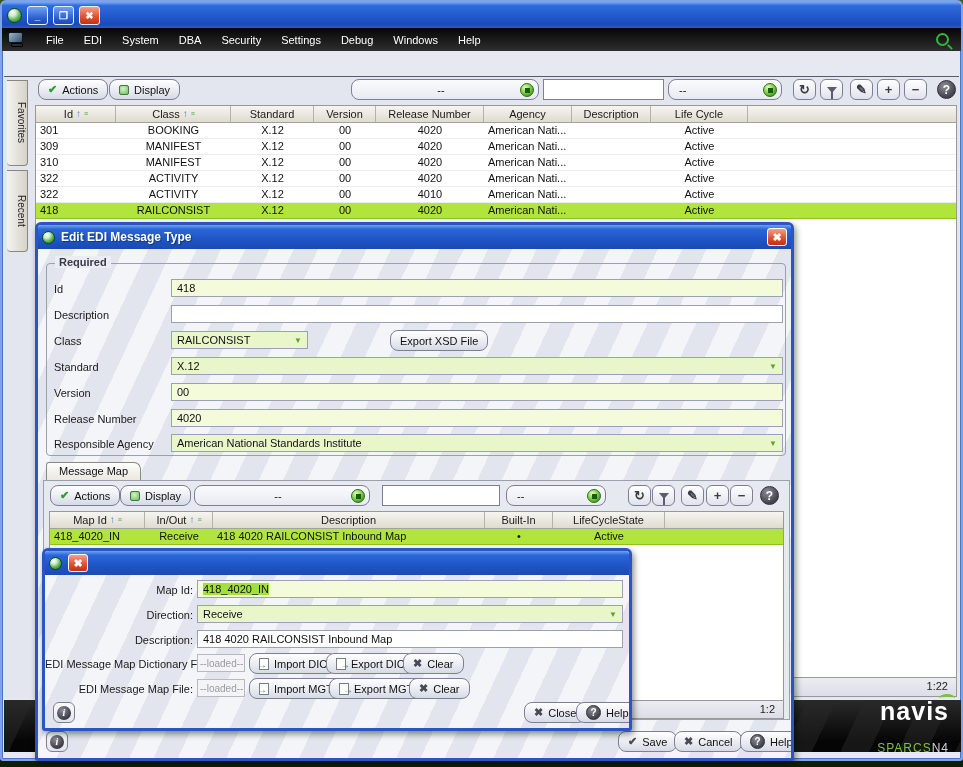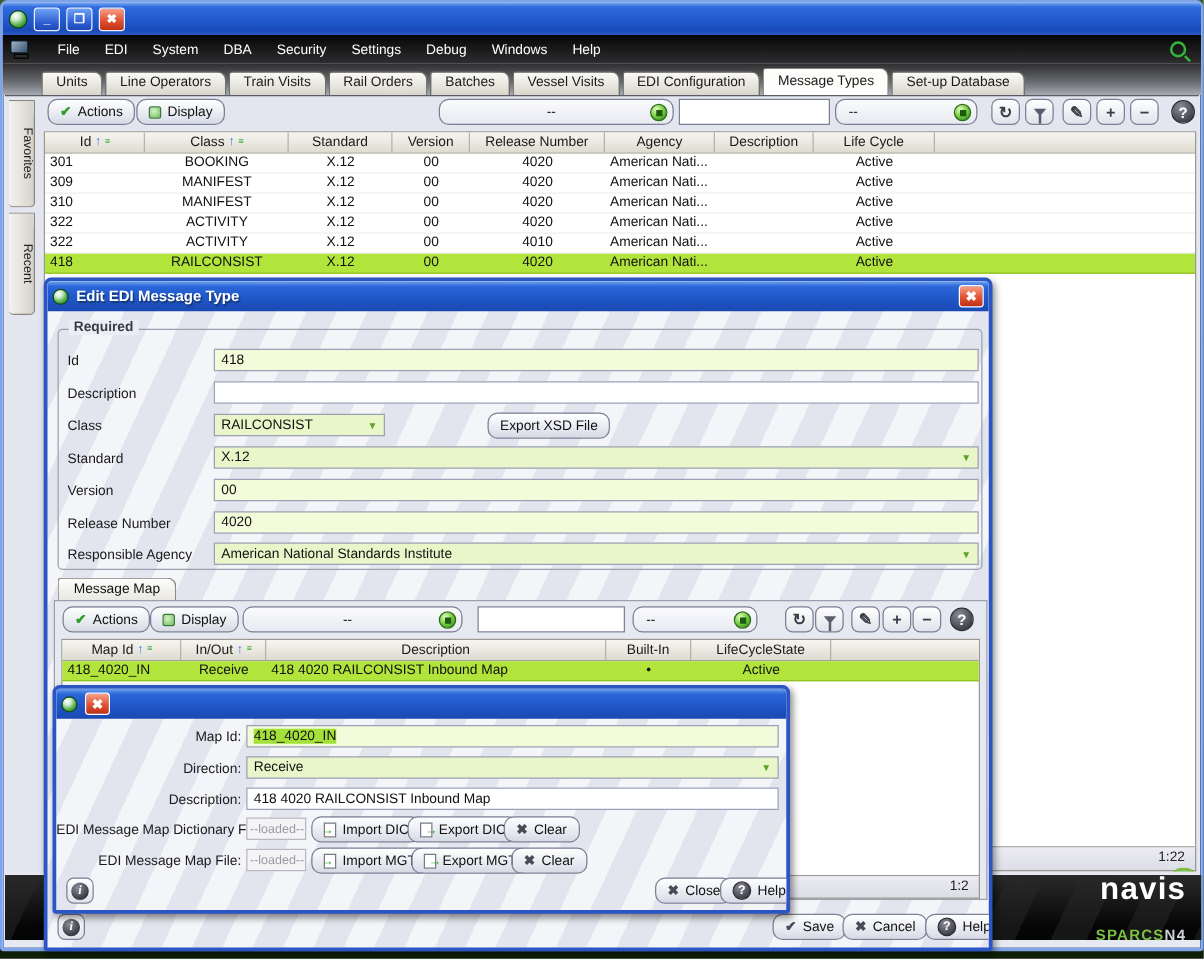--- a/index.html
+++ b/index.html
@@ -78,21 +78,21 @@
   .statusbar{position:absolute;background:linear-gradient(180deg,#ececf2,#dcdde6);border:1px solid #9a9890;border-top:none;
       text-align:right;padding:2px 8px;color:#222;}
 
   
   .navband{position:absolute;left:2px;top:698px;width:959px;height:52px;
       background:repeating-linear-gradient(115deg,rgba(40,40,40,.5) 0 26px,rgba(0,0,0,0) 26px 52px),linear-gradient(180deg,#2a2a2a,#050505 80%);
       display:flex;align-items:center;justify-content:flex-end;padding-right:14px;}
   .navlogo{text-align:right;line-height:1;}
   .navword{color:#fff;font-weight:bold;font-size:25px;letter-spacing:1px;position:relative;font-family:"Liberation Sans",sans-serif;}
   .navarc{position:absolute;right:8px;top:-6px;width:16px;height:8px;border-top:3px solid #7ac143;border-radius:50% 50% 0 0;}
-  .navsub{font-size:12px;font-weight:bold;letter-spacing:1px;margin-top:18px;}
+  .navsub{font-size:12px;font-weight:normal;letter-spacing:1px;margin-top:18px;}
   .navsub .g{color:#7ac143;} .navsub .w{color:#cfd2d6;}
 
   
   .dlg{position:absolute;border:3px solid #2b55c4;border-radius:6px 6px 3px 3px;box-shadow:2px 3px 6px rgba(0,0,0,.45);
       background:#ebedf4 repeating-linear-gradient(115deg,rgba(255,255,255,.45) 0 22px,rgba(213,216,228,.38) 22px 44px);overflow:hidden;}
   .dtitle{position:absolute;left:0;top:0;right:0;height:24px;display:flex;align-items:center;gap:6px;padding:0 4px;
       background:linear-gradient(180deg,#6fa3ee 0%,#2a66d8 18%,#1f55c6 60%,#1a49b2 100%);}
   .dtitle .txt{flex:1;color:#fff;font-weight:bold;font-size:12px;text-shadow:1px 1px 1px #14366e;white-space:nowrap;}
   .dclose{width:20px;height:18px;border:1px solid #fff;border-radius:3px;display:flex;align-items:center;justify-content:center;
       color:#fff;font-weight:bold;font-size:11px;background:linear-gradient(180deg,#f4a088,#e25335 55%,#c03012);}
@@ -144,31 +144,20 @@
     <div class="menu-item">DBA</div>
     <div class="menu-item">Security</div>
     <div class="menu-item">Settings</div>
     <div class="menu-item">Debug</div>
     <div class="menu-item">Windows</div>
     <div class="menu-item">Help</div>
     <div style="flex:1"></div>
     <div class="searchic" style="margin-right:12px;"></div>
   </div>
 
-  <div class="tabrow">
-    <div class="tab">Units</div>
-    <div class="tab">Line Operators</div>
-    <div class="tab">Train Visits</div>
-    <div class="tab">Rail Orders</div>
-    <div class="tab">Batches</div>
-    <div class="tab">Vessel Visits</div>
-    <div class="tab">EDI Configuration</div>
-    <div class="tab active">Message Types</div>
-    <div class="tab">Set-up Database</div>
-  </div>
 
   <div class="content"></div>
 
   <div class="vtab" style="left:5px;top:78px;height:86px;">Favorites</div>
   <div class="vtab" style="left:5px;top:168px;height:82px;">Recent</div>
 
   <div class="abs" style="left:36px;top:77px;height:23px;">
     <div class="tbtn abs" style="left:0;top:0;">
       <span class="chk">✔</span>
       <span>Actions</span>

